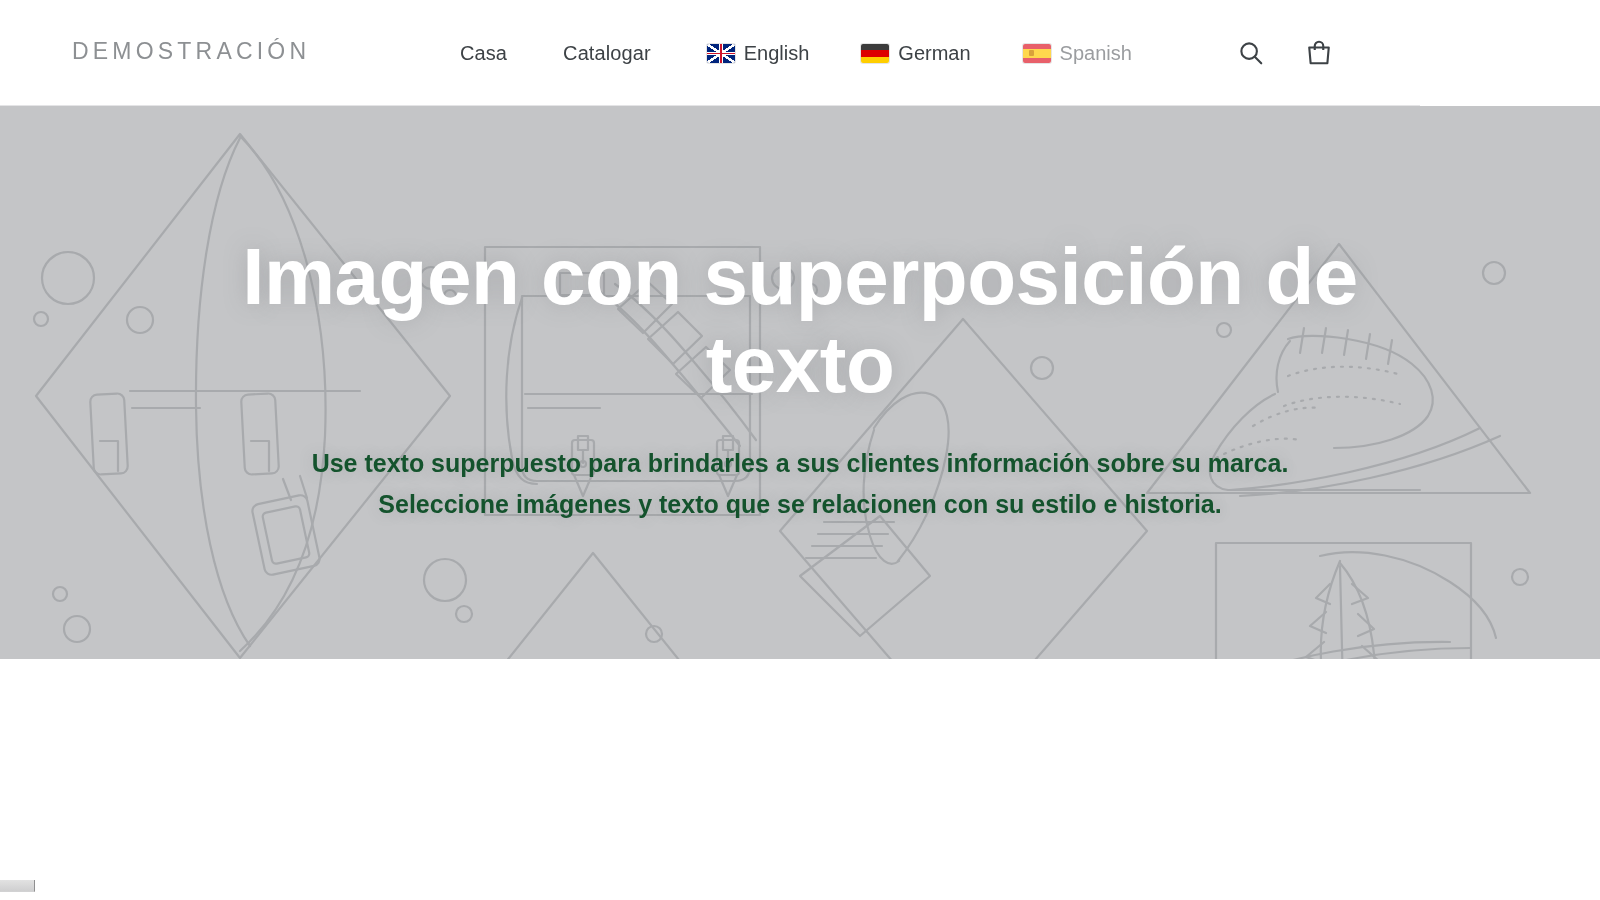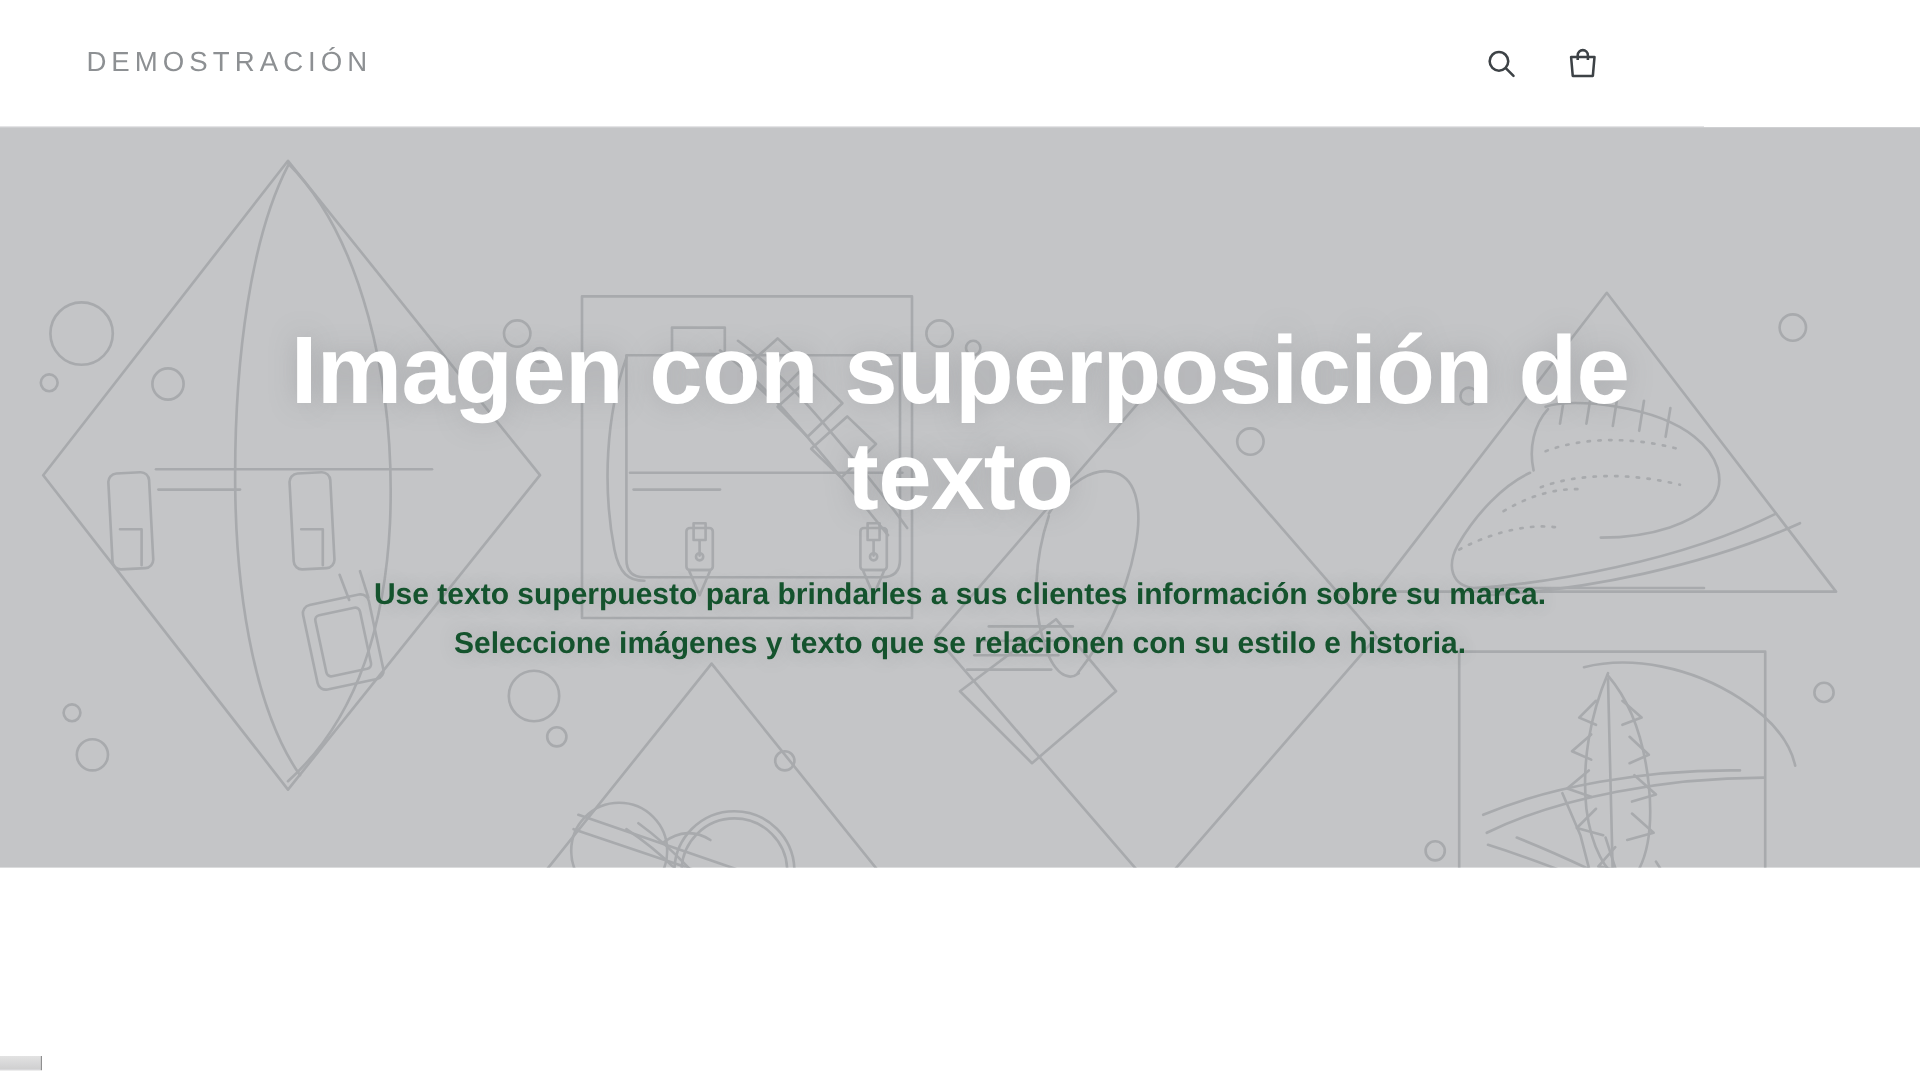--- a/index.html
+++ b/index.html
@@ -141,21 +141,21 @@
     background: none; border: none; cursor: pointer;
     display: flex; align-items: center; justify-content: center;
     padding: 0;
     color: #3d4246;
   }
 
   
   .hero {
     position: relative;
     width: 1600px;
-    height: 617px;
+    height: 553px;
     background: #c4c5c7;
     overflow: hidden;
     display: flex;
     flex-direction: column;
     align-items: center;
     justify-content: center;
   }
 
   .hero-art {
     position: absolute;
@@ -222,20 +222,41 @@
     border-bottom: 1px solid #d2d2d3;
   }
 </style>
 </head>
 <body>
 
 <header class="site-header">
 
   <a class="logo" href="#">DEMOSTRACIÓN</a>
 
+  <nav class="main-nav">
+    <a class="nav-link" href="#">Casa</a>
+    <a class="nav-link" href="#">Catalogar</a>
+
+    <a class="lang-link" href="#">
+      <span class="flag flag-uk">
+          <span class="diag"></span>
+        </span>
+      <span>English</span>
+    </a>
+
+    <a class="lang-link" href="#">
+      <span class="flag flag-de"></span>
+      <span>German</span>
+    </a>
+
+    <a class="lang-link is-current" href="#">
+      <span class="flag flag-es"></span>
+      <span>Spanish</span>
+    </a>
+  </nav>
 
   <div class="header-actions">
     <button class="icon-btn" aria-label="Buscar">
       <svg width="30" height="30" viewBox="0 0 24 24" fill="none" stroke="currentColor" stroke-width="1.7" stroke-linecap="round">
         <circle cx="10.5" cy="10.5" r="6.2"></circle>
         <line x1="15.2" y1="15.2" x2="20.2" y2="20.2"></line>
       </svg>
     </button>
 
     <button class="icon-btn" aria-label="Carrito">

